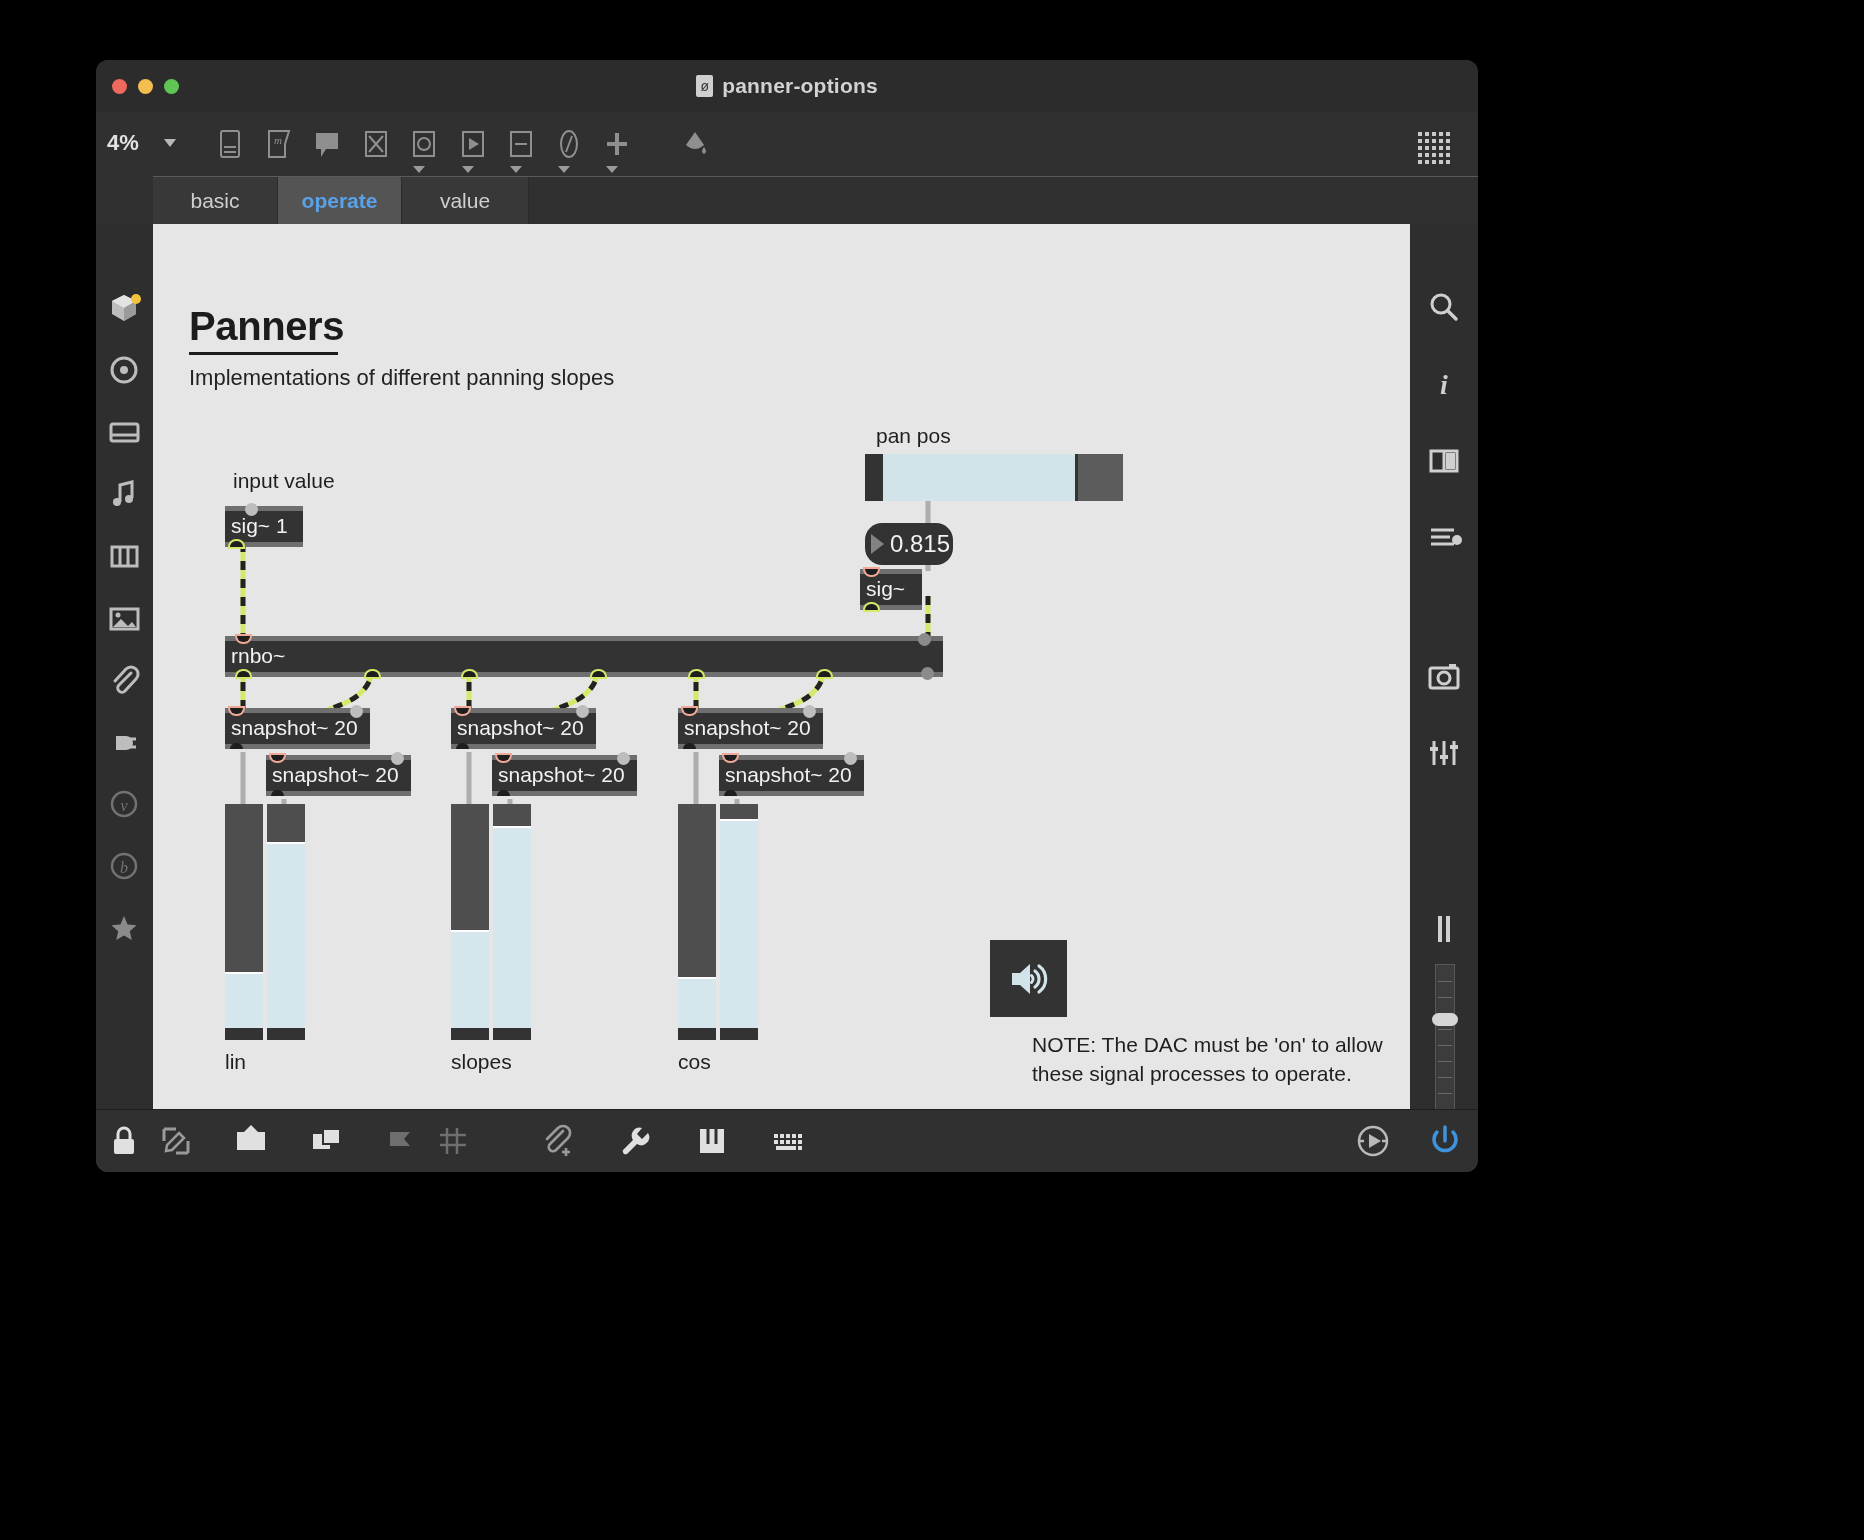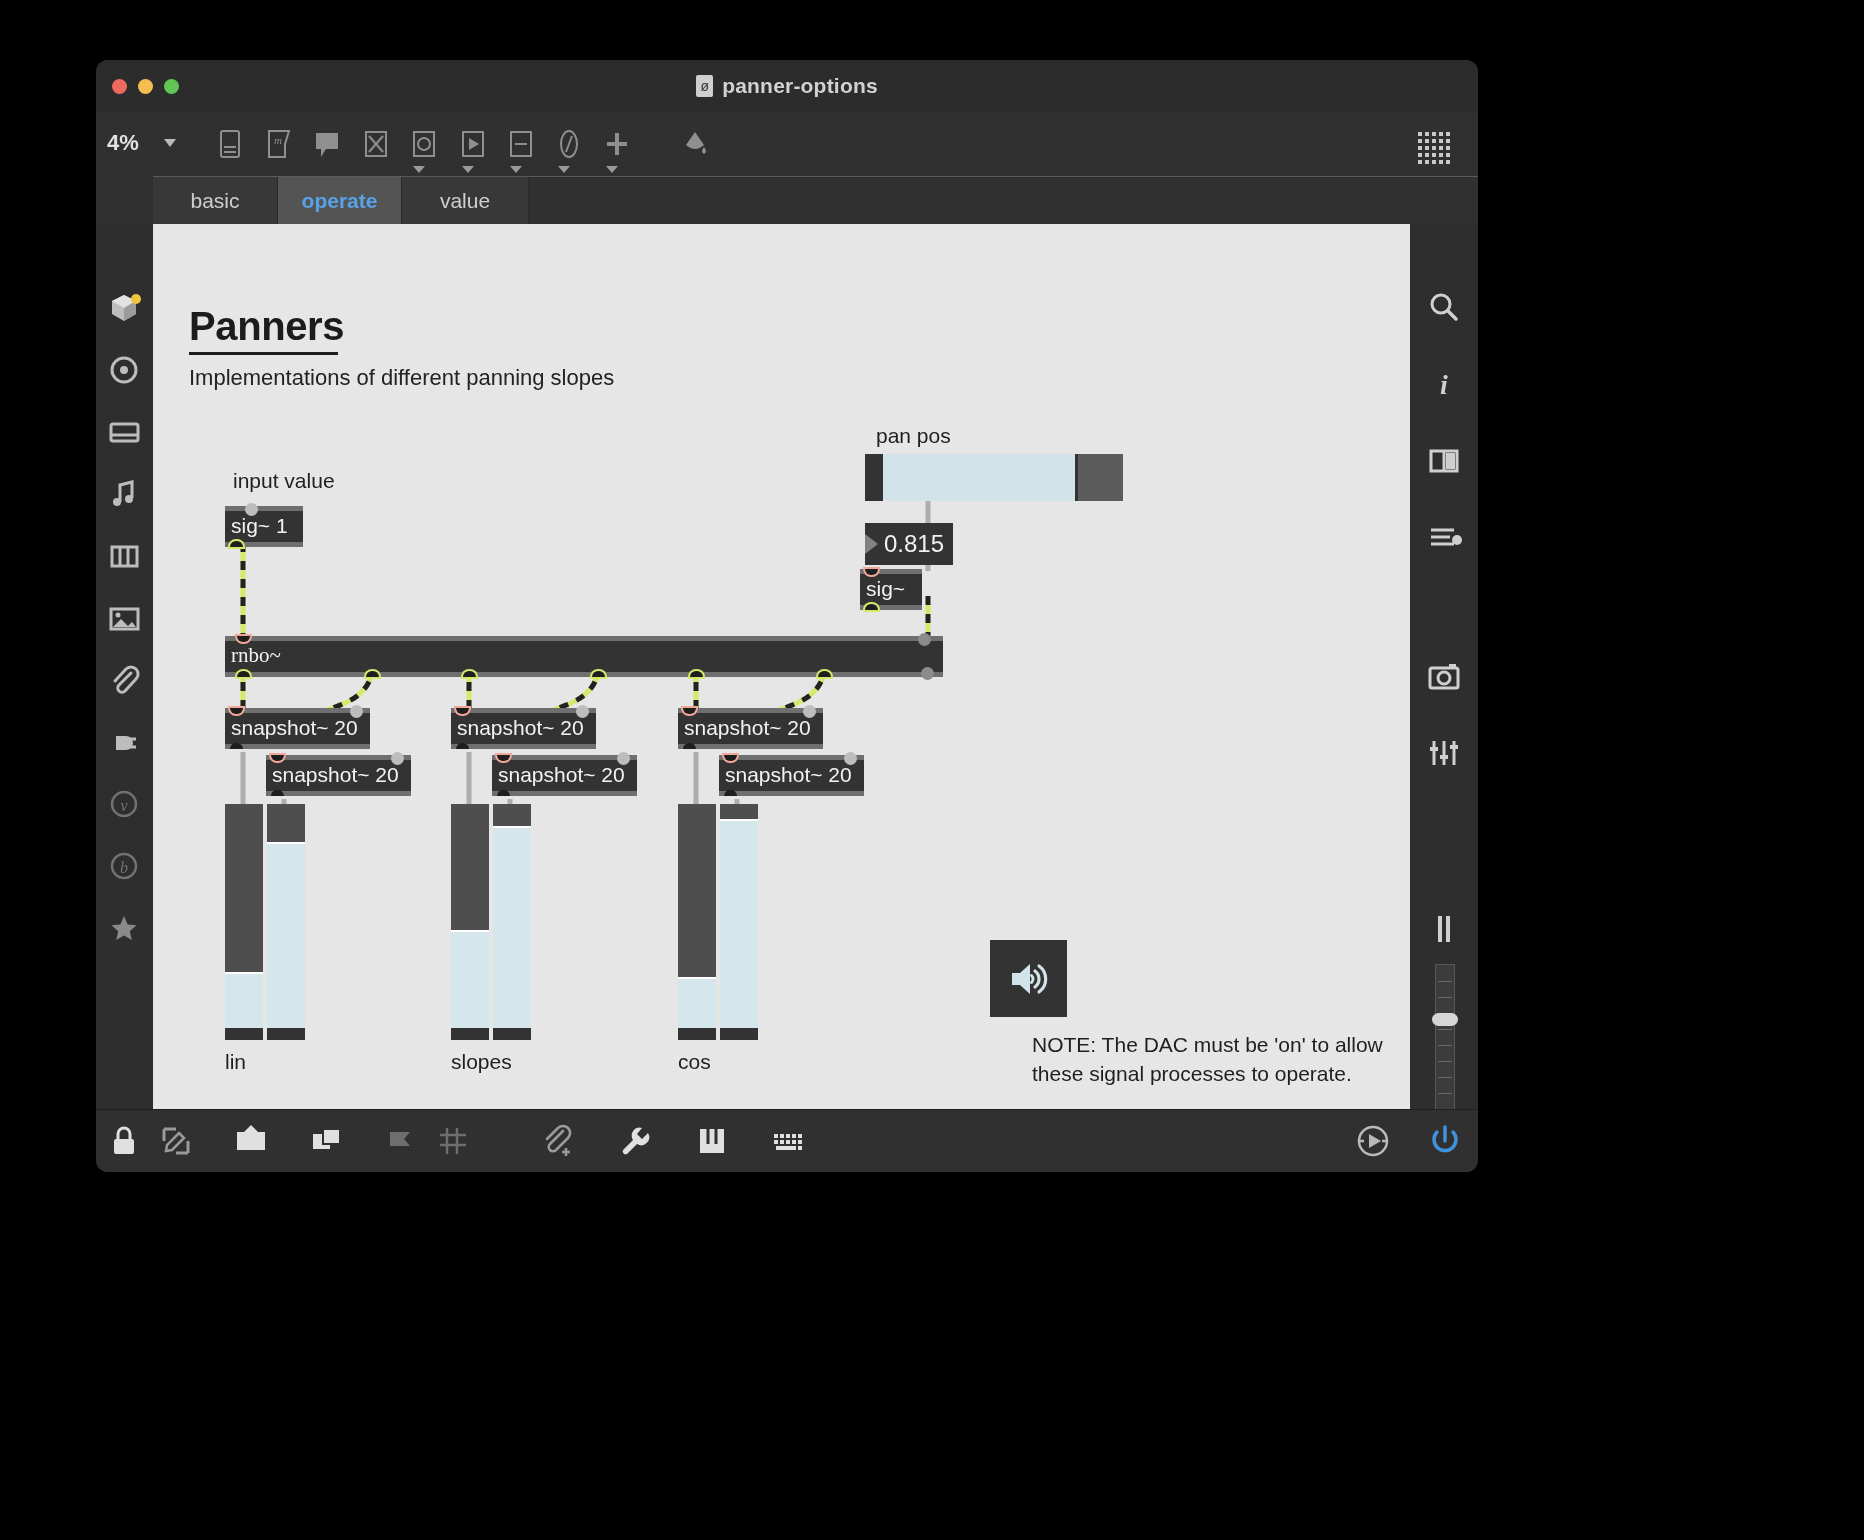--- a/index.html
+++ b/index.html
@@ -296,21 +296,23 @@
   .inlet.ctl  { background: #bdbdbd; border-radius: 50%; width: 13px; height: 13px; top: -3px;}
   .outlet.sig { box-shadow: 0 0 0 2px #d6e86a; }
   .outlet.ctl { background: #1e1e1e; }
 
   
   #numbox {
     position: absolute;
     background: #333333;
     display: flex;
     align-items: center;
+    padding-left: 6px;
     box-sizing: border-box;
+    border-radius: 17px;
   }
   #numbox-tri {
     width: 0; height: 0;
     border-top: 10px solid transparent;
     border-bottom: 10px solid transparent;
     border-left: 13px solid #828282;
     margin-right: 6px;
   }
   #numbox-val {
     color: #f2f2f2;
@@ -739,21 +741,21 @@
         <div id="numbox-tri"></div>
         <div id="numbox-val">0.815</div>
       </div>
 
       <div class="obj" style="left:707px; top:345px; width:62px;">
         <div class="inlet sig" style="left:5px;"></div>
         <div class="obj-inner">sig~</div>
         <div class="outlet sig" style="left:5px;"></div>
       </div>
 
-      <div class="obj" style="left:72px; top:412px; width:718px;font-family:Liberation Serif, serif;">
+      <div class="obj" style="left:72px; top:412px; width:718px;">
         <div class="inlet sig" style="left:12px;"></div>
         <div class="inlet ctl" style="left:693px; background:#8b8b8b; box-shadow:none;"></div>
         <div class="obj-inner">rnbo~</div>
         <div class="outlet sig" style="left:12px;"></div>
         <div class="outlet sig" style="left:141px;"></div>
         <div class="outlet sig" style="left:238px;"></div>
         <div class="outlet sig" style="left:367px;"></div>
         <div class="outlet sig" style="left:465px;"></div>
         <div class="outlet sig" style="left:593px;"></div>
         <div class="outlet ctl" style="left:696px; background:#8b8b8b; border-radius:50%; width:13px; height:13px; bottom:-3px;"></div>

